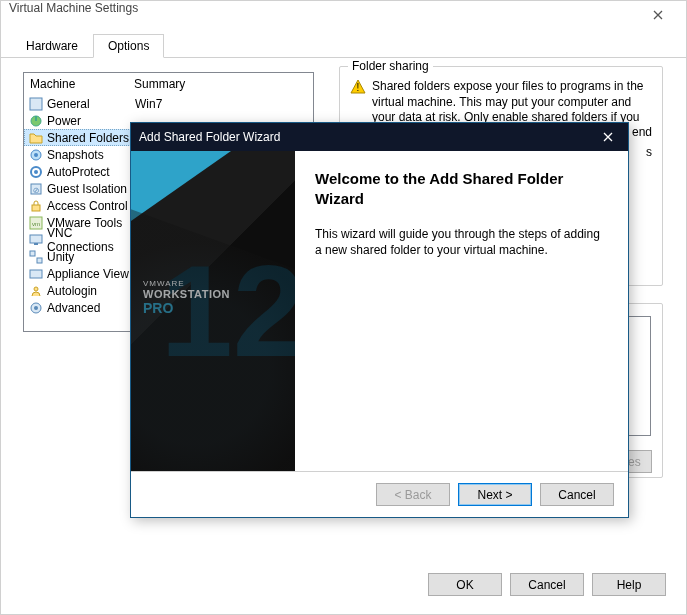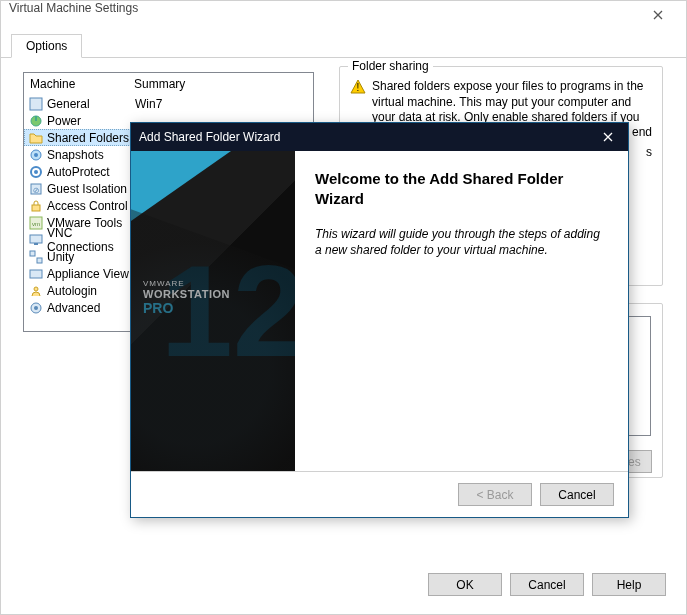--- a/index.html
+++ b/index.html
@@ -220,21 +220,21 @@
   }
   .wizard-main {
     flex: 1;
     padding: 18px 20px;
   }
   .wizard-main h2 {
     font-size: 15px; font-weight: bold;
     margin: 0 0 18px 0;
     line-height: 1.3;
   }
-  .wizard-main p { font-size: 12px; line-height: 1.35; margin: 0; font-style: italic; }
+  .wizard-main p { font-size: 12px; line-height: 1.35; margin: 0; }
   .wizard-footer {
     height: 46px;
     border-top: 1px solid #d0d0d0;
     display: flex;
     justify-content: flex-end;
     align-items: center;
     padding-right: 14px;
     gap: 8px;
   }
   .btn.primary {
@@ -249,20 +249,21 @@
   <div class="titlebar">
     <span class="title">Virtual Machine Settings</span>
     <div class="close">
       <svg viewBox="0 0 10 10">
           <path d="M1 1 L9 9 M9 1 L1 9" stroke="#555" stroke-width="1.3"></path>
         </svg>
     </div>
   </div>
 
   <div class="tabs">
+    <div class="tab">Hardware</div>
     <div class="tab active">Options</div>
   </div>
 
   <div class="content">
 
     <div class="sidebar">
       <div class="sidebar-header">
         <span class="col1">Machine</span>
         <span>Summary</span>
       </div>
@@ -447,15 +448,16 @@
         <div class="pro">PRO</div>
       </div>
     </div>
     <div class="wizard-main">
       <h2>Welcome to the Add Shared Folder Wizard</h2>
       <p>This wizard will guide you through the steps of adding a new shared folder to your virtual machine.</p>
     </div>
   </div>
   <div class="wizard-footer">
     <button class="btn disabled" disabled="">&lt; Back</button>
+    <button class="btn primary">Next &gt;</button>
     <button class="btn">Cancel</button>
   </div>
 </div>
 
 </body></html>

